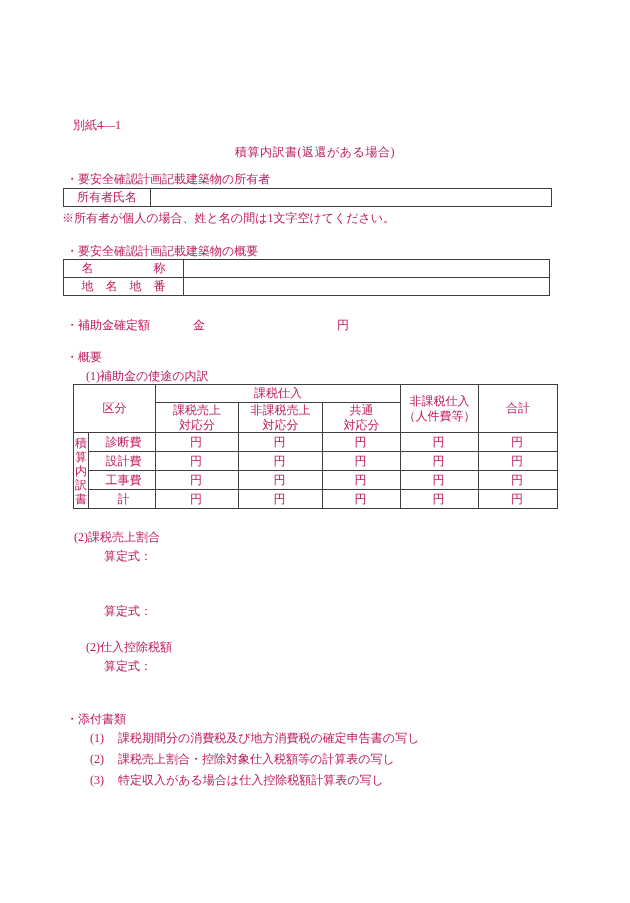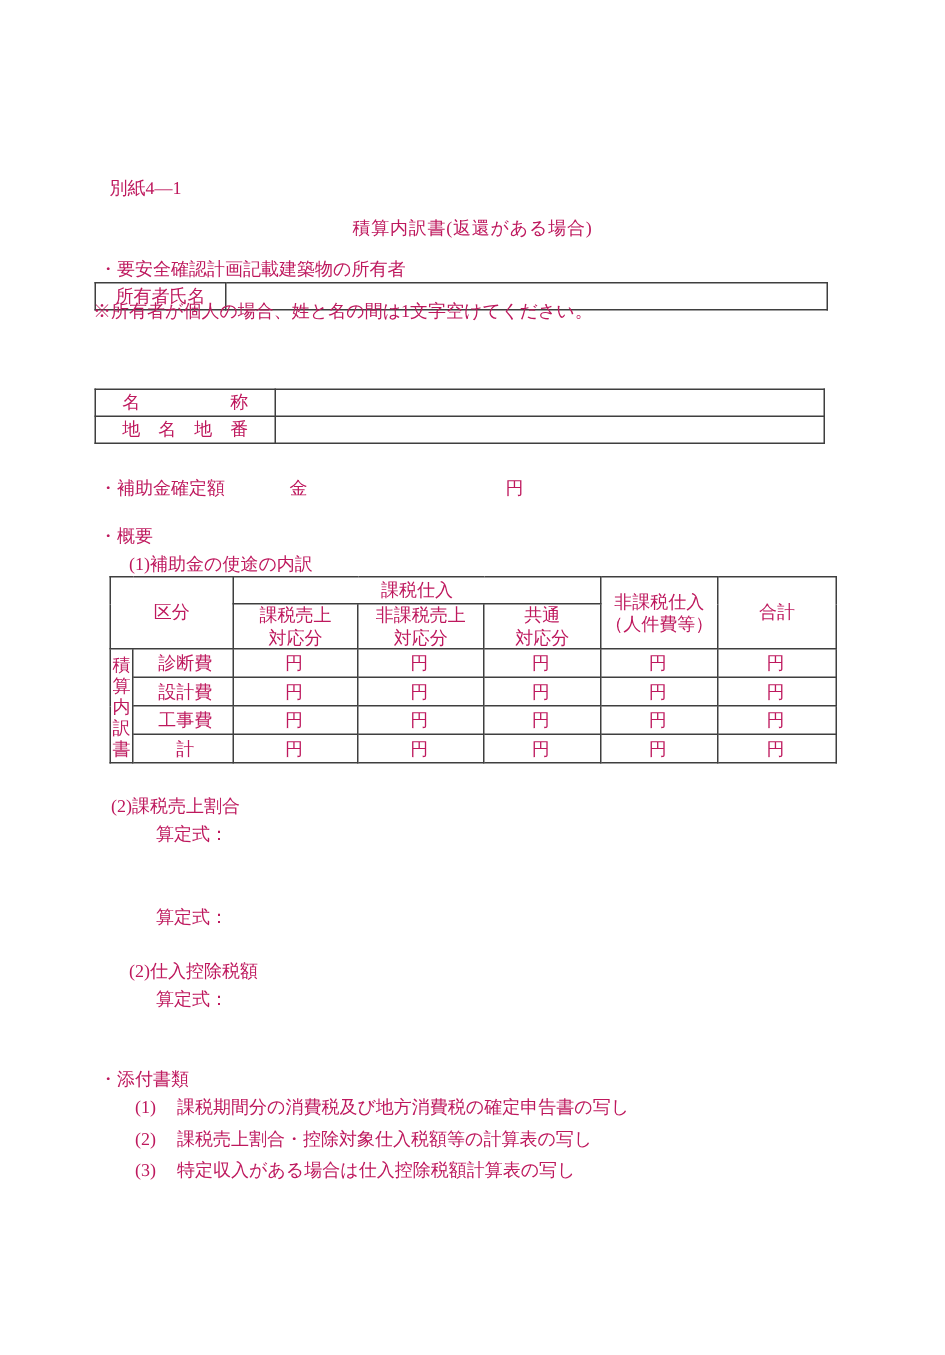--- a/index.html
+++ b/index.html
@@ -6,21 +6,21 @@
   .page {
     position:relative; width:630px; height:903px; background:#ffffff;
     font-family:"Liberation Serif","DejaVu Serif",serif;
     font-size:12px; color:#be185d; overflow:hidden;margin-top:40px;
   }
   .abs { position:absolute; }
   
   .doc-number { left:73px; top:77px; }
   .title { left:0; top:104px; width:630px; text-align:center; letter-spacing:0.5px; }
   .owner-heading { left:66px; top:131px; }
-  .owner-note { left:62px; top:159px; }
+  .owner-note { left:62px; top:170px; }
   .building-heading { left:66px; top:203px; }
   .subsidy-label { left:66px; top:277px; }
   .subsidy-prefix { left:193px; top:277px; }
   .subsidy-suffix { left:337px; top:277px; }
   .overview-heading { left:66px; top:309px; }
   .breakdown-title { left:86px; top:328px; }
   .sec-title-2 { left:74px; top:489px; }
   .sec-formula-2 { left:104px; top:508px; }
   .sec-title-3 { left:86px; top:544px; }
   .sec-formula-3 { left:104px; top:563px; }
@@ -70,20 +70,21 @@
       </colgroup>
     <tbody>
         <tr>
       <td class="lbl">所有者氏名</td>
       <td class="val"></td>
     </tr>
   </tbody>
     </table>
   <div class="abs owner-note">※所有者が個人の場合、姓と名の間は1文字空けてください。</div>
 
+  <div class="abs building-heading">・要安全確認計画記載建築物の概要</div>
   <table class="abs building-table">
     <colgroup>
         <col style="width:120px">
         <col>
       </colgroup>
     <tbody>
         <tr>
       <td class="lbl">名　　　　　称</td>
       <td class="val"></td>
     </tr>

